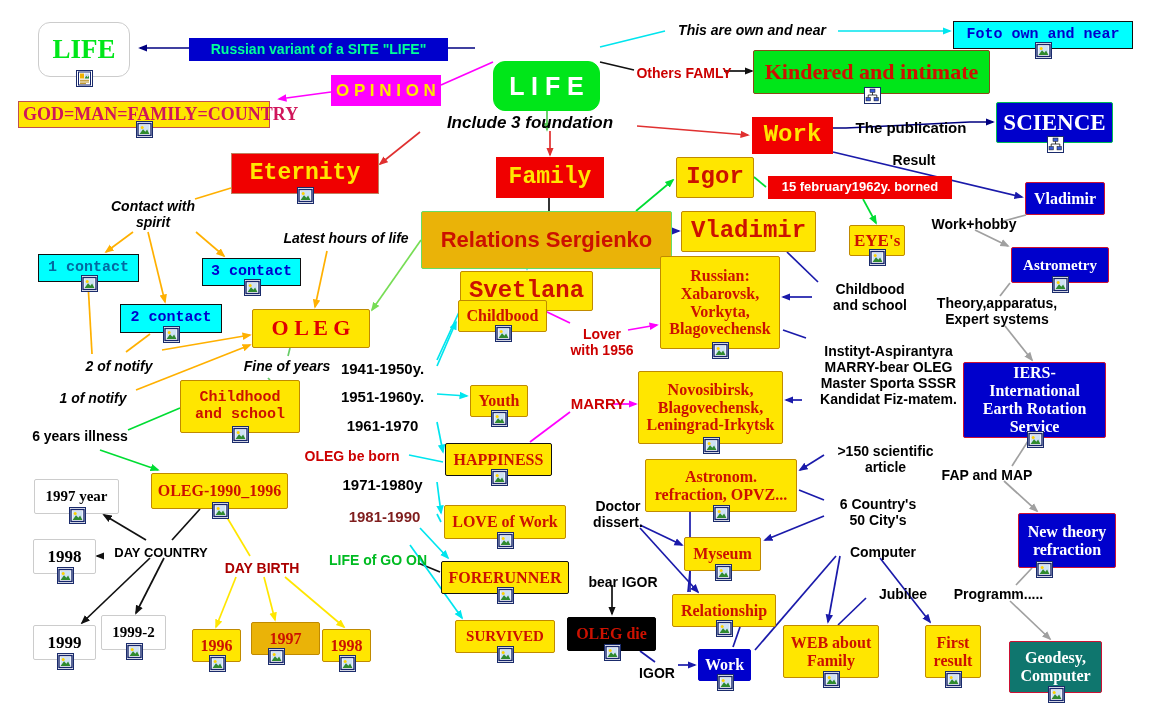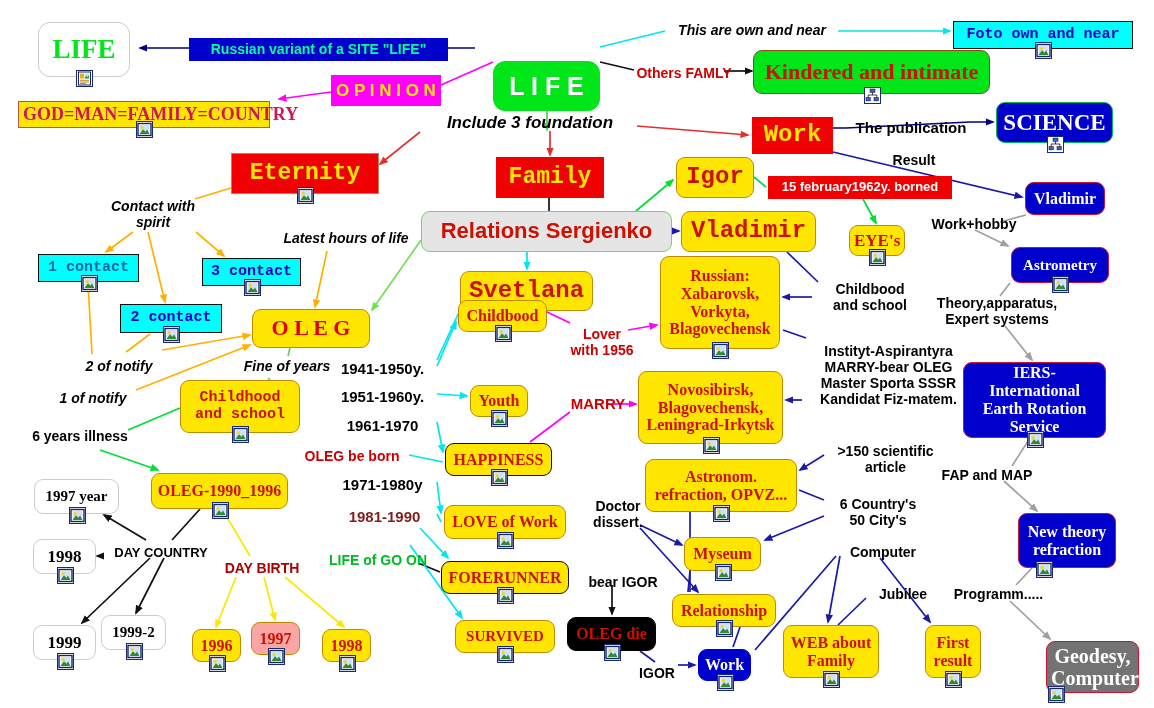--- a/index.html
+++ b/index.html
@@ -19,21 +19,21 @@
     display:flex;align-items:center;justify-content:center;
     text-align:center;
     line-height:1.12;
     z-index:5;
     padding:1px 4px;
   }
   .node .txt{display:block;width:100%;}
 
   
   .rect{border-radius:0;}
-  .round{border-radius:9px;}
+  .round{border-radius:2px;}
   .round-lg{border-radius:12px;}
 
   
   .f-serif{font-family:"Liberation Serif", serif;font-weight:bold;}
   .f-mono{font-family:"Liberation Mono", monospace;font-weight:bold;}
   .f-sans{font-family:"Liberation Sans", sans-serif;font-weight:bold;}
 
   
   .lbl{
     position:absolute;
@@ -278,21 +278,21 @@
       </div>
       <div class="node round f-mono" style="left: 676px; top: 157px; width: 78px; height: 41px; background: rgb(255, 230, 0); border: 1.5px solid rgb(192, 138, 0); color: rgb(204, 17, 0); font-size: 24px;">
         <span class="txt" style="white-space: pre-line;">Igor</span>
       </div>
       <div class="node rect f-sans" style="left: 768px; top: 176px; width: 184px; height: 23px; background: rgb(240, 0, 0); border: 1.5px solid rgb(240, 0, 0); color: rgb(255, 255, 255); font-size: 13px;">
         <span class="txt" style="white-space: pre-line;">15 february1962y. borned</span>
       </div>
       <div class="node round f-serif" style="left: 1025px; top: 182px; width: 80px; height: 33px; background: rgb(0, 0, 204); border: 1.5px solid rgb(204, 17, 51); color: rgb(255, 255, 255); font-size: 16px;">
         <span class="txt" style="white-space: pre-line;">Vladimir</span>
       </div>
-      <div class="node round f-sans" style="left: 421px; top: 211px; width: 251px; height: 41px; background: #e5e5e5; border: 1.5px solid rgb(102, 221, 102); color: rgb(204, 17, 0); font-size: 22px;">
+      <div class="node round f-sans" style="left: 421px; top: 211px; width: 251px; height: 58px; background: #eab308; border: 1.5px solid rgb(102, 221, 102); color: rgb(204, 17, 0); font-size: 22px;">
         <span class="txt" style="white-space: pre-line;">Relations Sergienko</span>
       </div>
       <div class="node round f-mono" style="left: 681px; top: 211px; width: 135px; height: 41px; background: rgb(255, 230, 0); border: 1.5px solid rgb(192, 138, 0); color: rgb(204, 17, 0); font-size: 24px;">
         <span class="txt" style="white-space: pre-line;">Vladimir</span>
       </div>
       <div class="node round f-serif" style="left: 849px; top: 225px; width: 56px; height: 31px; background: rgb(255, 230, 0); border: 1.5px solid rgb(192, 138, 0); color: rgb(204, 17, 0); font-size: 17px;">
         <span class="txt" style="white-space: pre-line;">EYE's</span>
       </div>
       <span class="icon" style="left: 869px; top: 249px;">
         <svg viewBox="0 0 15 15">
@@ -564,21 +564,21 @@
         <span class="txt" style="white-space: pre-line;">1996</span>
       </div>
       <span class="icon" style="left: 208.5px; top: 655px;">
         <svg viewBox="0 0 15 15">
           <rect x="1" y="1.5" width="13" height="12" fill="#ffffff" stroke="#15256b" stroke-width="1.4"></rect>
           <rect x="2.6" y="3" width="9.8" height="9" fill="#cfe2f5"></rect>
           <circle cx="5.2" cy="5.5" r="1.5" fill="#ffd200"></circle>
           <path d="M2.6 12 L6 7.2 L8.4 9.8 L10.1 7.4 L12.4 12 Z" fill="#2f8a2f"></path>
         </svg>
       </span>
-      <div class="node round f-serif" style="left: 251px; top: 622px; width: 49px; height: 33px; background: #fca5a5; border: 1.5px solid rgb(192, 138, 0); color: rgb(204, 17, 0); font-size: 16px;">
+      <div class="node round f-serif" style="left: 251px; top: 622px; width: 69px; height: 33px; background: #eab308; border: 1.5px solid rgb(192, 138, 0); color: rgb(204, 17, 0); font-size: 16px;">
         <span class="txt" style="white-space: pre-line;">1997</span>
       </div>
       <span class="icon" style="left: 267.5px; top: 648px;">
         <svg viewBox="0 0 15 15">
           <rect x="1" y="1.5" width="13" height="12" fill="#ffffff" stroke="#15256b" stroke-width="1.4"></rect>
           <rect x="2.6" y="3" width="9.8" height="9" fill="#cfe2f5"></rect>
           <circle cx="5.2" cy="5.5" r="1.5" fill="#ffd200"></circle>
           <path d="M2.6 12 L6 7.2 L8.4 9.8 L10.1 7.4 L12.4 12 Z" fill="#2f8a2f"></path>
         </svg>
       </span>
@@ -643,21 +643,21 @@
 result</span>
       </div>
       <span class="icon" style="left: 945px; top: 671px;">
         <svg viewBox="0 0 15 15">
           <rect x="1" y="1.5" width="13" height="12" fill="#ffffff" stroke="#15256b" stroke-width="1.4"></rect>
           <rect x="2.6" y="3" width="9.8" height="9" fill="#cfe2f5"></rect>
           <circle cx="5.2" cy="5.5" r="1.5" fill="#ffd200"></circle>
           <path d="M2.6 12 L6 7.2 L8.4 9.8 L10.1 7.4 L12.4 12 Z" fill="#2f8a2f"></path>
         </svg>
       </span>
-      <div class="node round f-serif" style="left: 1009px; top: 641px; width: 93px; height: 52px; background: #737373; border: 1.5px solid rgb(204, 17, 51); color: rgb(255, 255, 255); font-size: 20px; margin-left: 37px;">
+      <div class="node round f-serif" style="left: 1009px; top: 641px; width: 93px; height: 52px; background: #0f766e; border: 1.5px solid rgb(204, 17, 51); color: rgb(255, 255, 255); font-size: 16px;">
         <span class="txt" style="white-space: pre-line;">Geodesy,
 Computer</span>
       </div>
       <span class="icon" style="left: 1047.5px; top: 686px;">
         <svg viewBox="0 0 15 15">
           <rect x="1" y="1.5" width="13" height="12" fill="#ffffff" stroke="#15256b" stroke-width="1.4"></rect>
           <rect x="2.6" y="3" width="9.8" height="9" fill="#cfe2f5"></rect>
           <circle cx="5.2" cy="5.5" r="1.5" fill="#ffd200"></circle>
           <path d="M2.6 12 L6 7.2 L8.4 9.8 L10.1 7.4 L12.4 12 Z" fill="#2f8a2f"></path>
         </svg>

